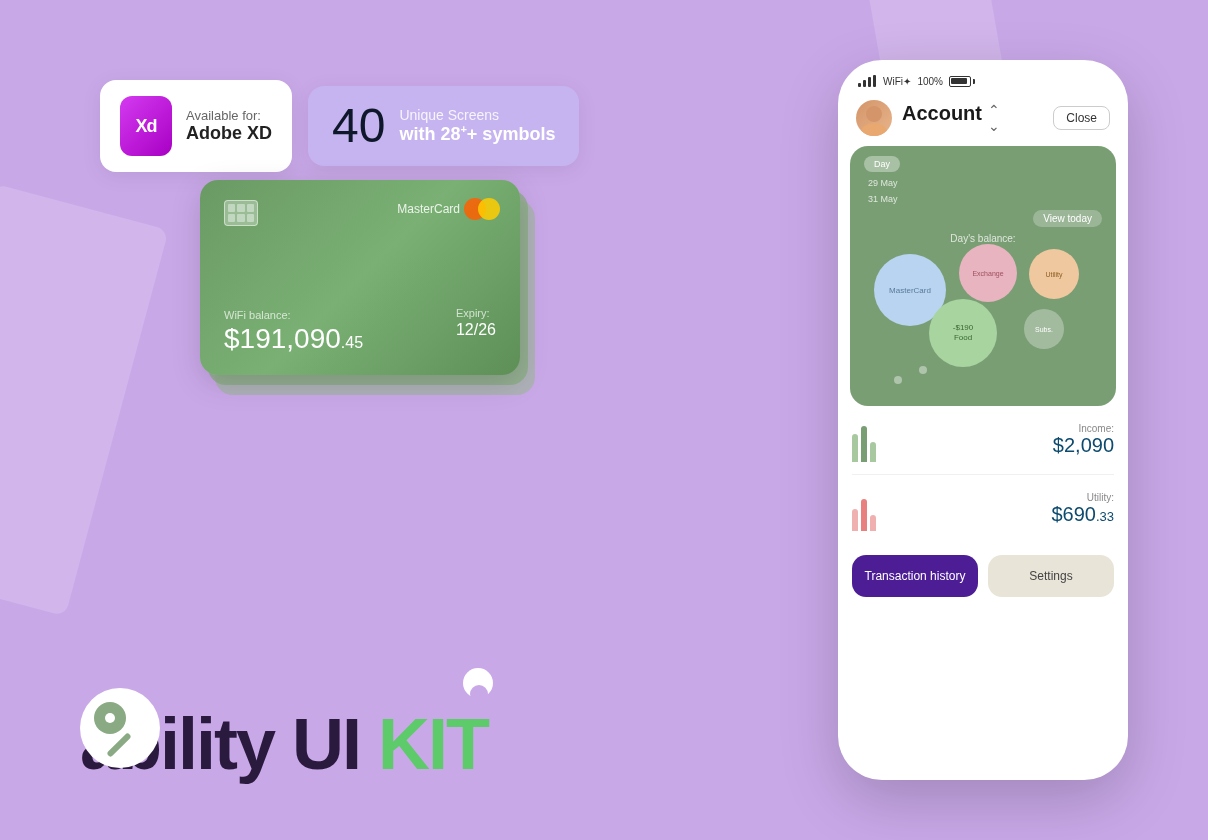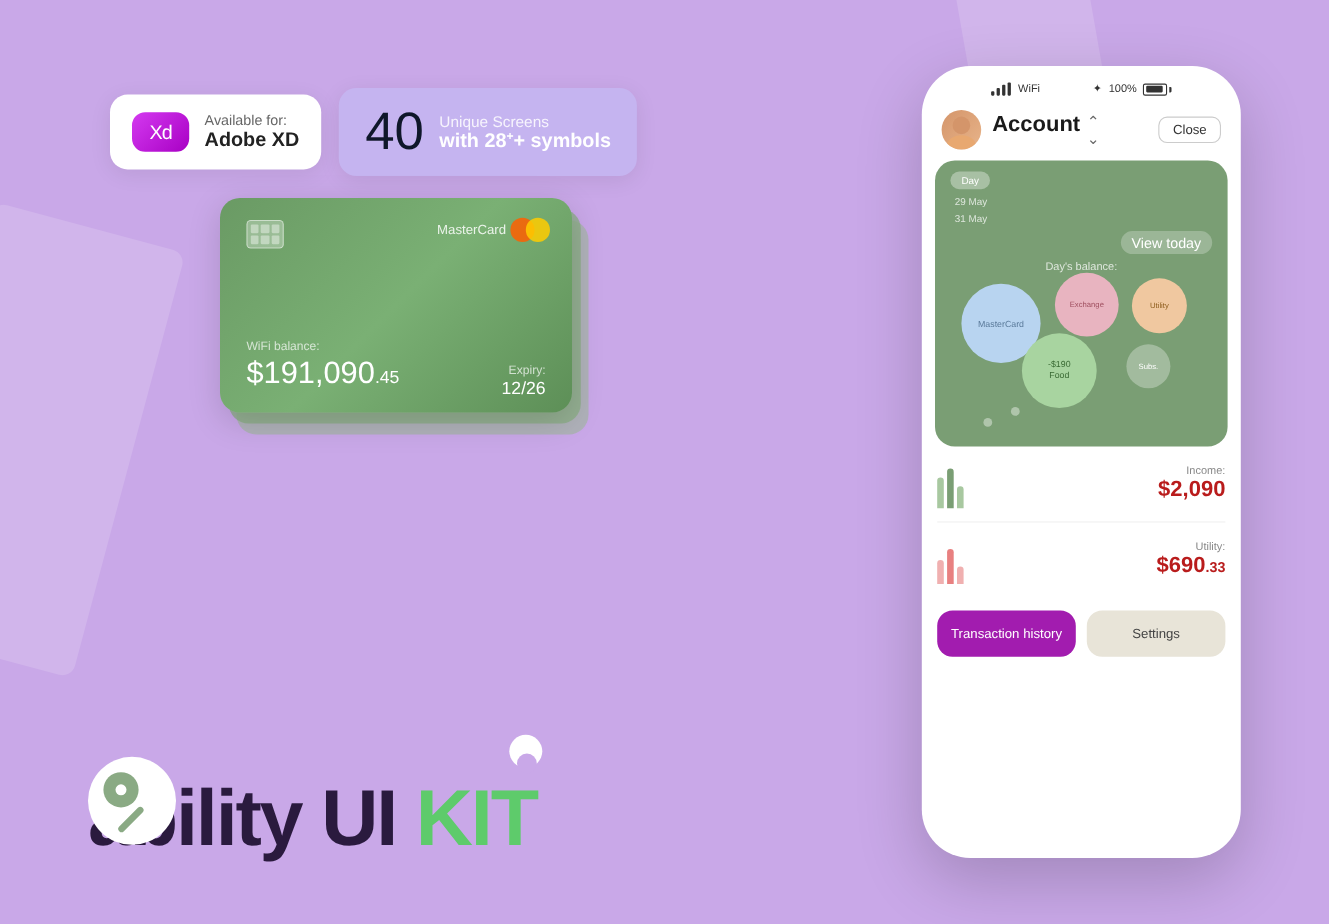--- a/index.html
+++ b/index.html
@@ -27,28 +27,28 @@
       border-radius: 16px;
       padding: 16px 20px;
       display: flex;
       align-items: center;
       gap: 14px;
       box-shadow: 0 4px 20px rgba(0,0,0,0.08);
     }
 
     .adobe-icon {
       width: 52px;
-      height: 36px;
+      height: 60px;
       background: linear-gradient(135deg, #d43af0, #a800c4);
       border-radius: 12px;
       display: flex;
       align-items: center;
       justify-content: center;
       color: white;
-      font-weight: 400;
+      font-weight: 700;
       font-size: 18px;
       letter-spacing: -1px;
     }
 
     .adobe-text .available-for {
       font-size: 13px;
       color: #666;
     }
     .adobe-text .adobe-name {
       font-size: 18px;
@@ -245,23 +245,22 @@
       color: white;
     }
 
     .card-balance-amount .cents {
       font-size: 16px;
       font-weight: 400;
     }
 
     .card-expiry-section {
       position: absolute;
-      bottom: 12px;
+      bottom: 36px;
       right: 24px;
-      text-align: right;
     }
 
     .card-expiry-label {
       font-size: 11px;
       color: rgba(255,255,255,0.7);
       margin-bottom: 2px;
     }
 
     .card-expiry-value {
       font-size: 16px;
@@ -283,25 +282,24 @@
       background: white;
       border-radius: 44px;
       box-shadow: 0 20px 60px rgba(0,0,0,0.2);
       overflow: hidden;
       position: relative;
     }
 
     
     .status-bar {
       display: flex;
-      justify-content: center;
+      justify-content: flex-start;
       align-items: center;
       padding: 12px 20px 6px;
       height: 36px;
-      gap: 48px;
     }
 
     .status-signal {
       font-size: 10px;
       color: #333;
       display: flex;
       align-items: center;
       gap: 3px;
     }
 
@@ -444,21 +442,21 @@
       font-size: 9px;
       color: rgba(255,255,255,0.75);
       margin: 0 4px;
     }
 
     .view-today-btn {
       margin-left: auto;
       background: rgba(255,255,255,0.25);
       border-radius: 20px;
       padding: 3px 10px;
-      font-size: 13px;
+      font-size: 10px;
       color: white;
     }
 
     .chart-balance-label {
       font-size: 10px;
       color: rgba(255,255,255,0.75);
       text-align: center;
     }
 
     .chart-balance-amount {
@@ -581,38 +579,38 @@
       margin-left: 36px;
     }
 
     .stat-label {
       font-size: 10px;
       color: #888;
     }
 
     .stat-amount {
       font-size: 20px;
-      font-weight: 700;
-      color: #b91c1c;
+      font-weight: 400;
+      color: #0c4a6e;
     }
 
     .stat-amount .stat-cents {
       font-size: 13px;
     }
 
     
     .phone-bottom {
       display: flex;
       gap: 10px;
       padding: 12px 14px;
     }
 
     .btn-transaction {
       flex: 1;
-      background: #a21caf;
+      background: #4c1d95;
       color: white;
       border: none;
       border-radius: 14px;
       padding: 14px 8px;
       font-size: 12px;
       font-weight: 500;
       cursor: pointer;
     }
 
     .btn-settings {

